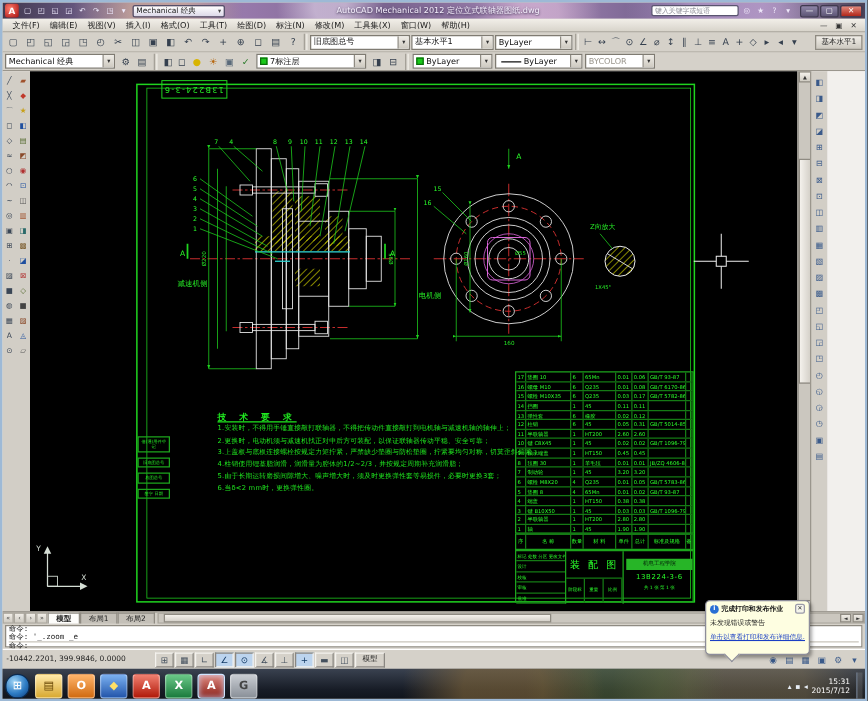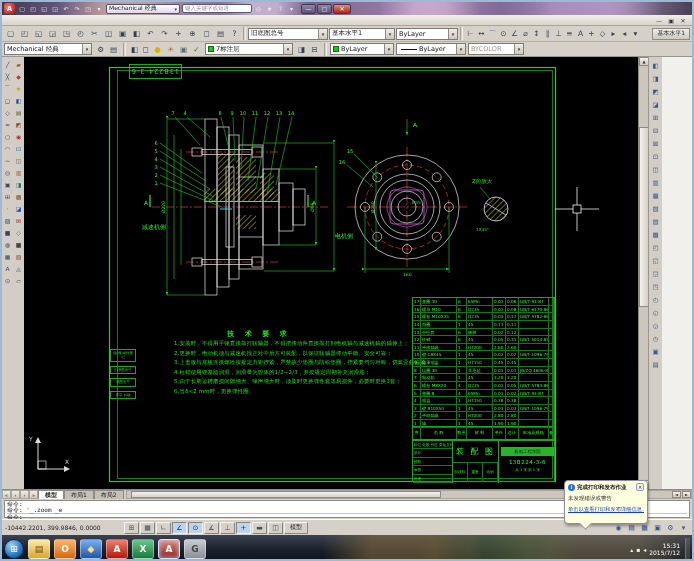--- a/index.html
+++ b/index.html
@@ -65,21 +65,21 @@
   .vs-arrow{position:absolute;left:0;width:10px;height:9px;background:linear-gradient(#f4f1ec,#cfcbc2);
     border:1px solid #8f8b82;font-size:4px;color:#333;text-align:center;line-height:8px;}
   .vs-thumb{position:absolute;left:0;top:70px;width:10px;height:180px;background:linear-gradient(90deg,#f4f1ec,#d5d1c9);
     border:1px solid #8f8b82;}
   .right-tools{position:absolute;left:646px;top:0;width:14px;height:432px;background:#d2cec6;border-left:1px solid #9a968d;
     display:flex;flex-direction:column;align-items:center;padding-top:2px;}
   .rtbtn{width:12px;height:13px;font-size:6.5px;display:flex;align-items:center;justify-content:center;flex:0 0 auto;}
   .right-gap{position:absolute;left:660px;top:0;width:30px;height:432px;background:#f2f0ed;}
   
   .techreq{position:absolute;left:150px;top:272px;width:260px;color:#1fe81f;}
-  .tr-title{width:170px;text-align:center;font-size:7px;font-weight:bold;letter-spacing:4px;}
+  .tr-title{width:170px;text-align:left;font-size:7px;font-weight:bold;letter-spacing:4px;text-decoration:underline;}
   .tr-line{font-size:5.4px;line-height:9.5px;white-space:nowrap;letter-spacing:.2px;}
   .bom{position:absolute;left:388px;top:240px;width:143px;height:185px;color:#2aff2a;}
   .bom-rows{position:absolute;left:0;top:0;width:143px;height:130px;border:1px solid #1da51d;}
   .bom-row{display:grid;grid-template-columns:8px 36px 10px 26px 13px 13px 30px 5px;height:7.64px;border-bottom:1px solid #157a15;}
   .bom-row span{border-right:1px solid #157a15;font-size:4.2px;line-height:7px;overflow:hidden;white-space:nowrap;padding-left:1px;}
   .bom-head{position:absolute;left:0;top:130px;width:143px;height:13px;border:1px solid #1da51d;border-top:none;
     display:grid;grid-template-columns:8px 36px 10px 26px 13px 13px 30px 5px;}
   .bom-head span{border-right:1px solid #157a15;font-size:4.2px;line-height:12px;text-align:center;overflow:hidden;}
   .tblock{position:absolute;left:0;top:143px;width:143px;height:42px;border:1px solid #1da51d;font-size:4px;}
   .tb-left{position:absolute;left:0;top:0;width:40px;height:42px;border-right:1px solid #1da51d;}
@@ -174,36 +174,52 @@
         <span class="qat-btn">◲</span>
         <span class="qat-btn">↶</span>
         <span class="qat-btn">↷</span>
         <span class="qat-btn">◳</span>
         <span class="qat-btn">▾</span>
       </div>
     <div class="ws-combo">
       <span>Mechanical 经典</span>
       <span class="arr">▾</span>
     </div>
+    <div class="tb-title">AutoCAD Mechanical 2012  定位立式联轴器图纸.dwg</div>
     <div class="ic-search">键入关键字或短语</div>
     <div class="ic-icons">
 
     <span class="ic-btn">◎</span>
         <span class="ic-btn">★</span>
         <span class="ic-btn">?</span>
         <span class="ic-btn">▾</span>
       </div>
     <div class="win-btns">
       <span class="wbtn">—</span>
       <span class="wbtn">▢</span>
       <span class="wbtn close">✕</span>
     </div>
   </div>
 
   <div class="menubar">
+    <div style="display:flex;height:100%">
+
+    <span class="menu-item">文件(F)</span>
+        <span class="menu-item">编辑(E)</span>
+        <span class="menu-item">视图(V)</span>
+        <span class="menu-item">插入(I)</span>
+        <span class="menu-item">格式(O)</span>
+        <span class="menu-item">工具(T)</span>
+        <span class="menu-item">绘图(D)</span>
+        <span class="menu-item">标注(N)</span>
+        <span class="menu-item">修改(M)</span>
+        <span class="menu-item">工具集(X)</span>
+        <span class="menu-item">窗口(W)</span>
+        <span class="menu-item">帮助(H)</span>
+      </div>
     <div class="menu-right">
 
     <span class="mwc">—</span>
         <span class="mwc">▣</span>
         <span class="mwc">✕</span>
       </div>
   </div>
 
   <div class="toolbar-a">
     <div style="display:flex;gap:1px">

